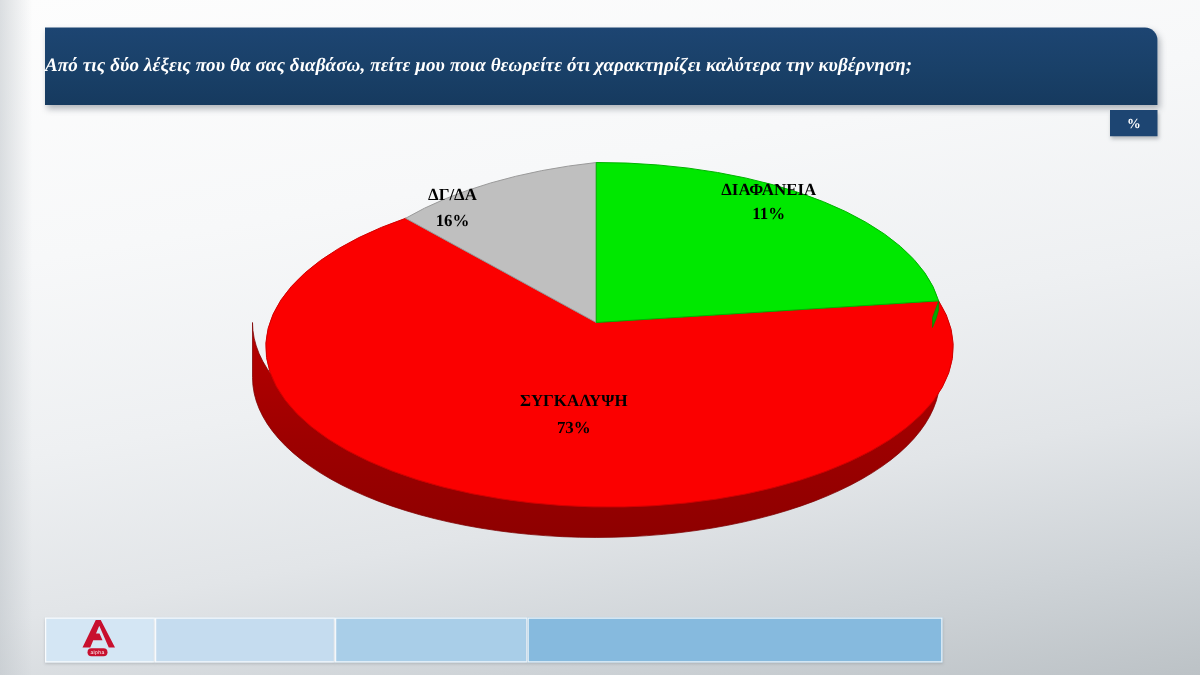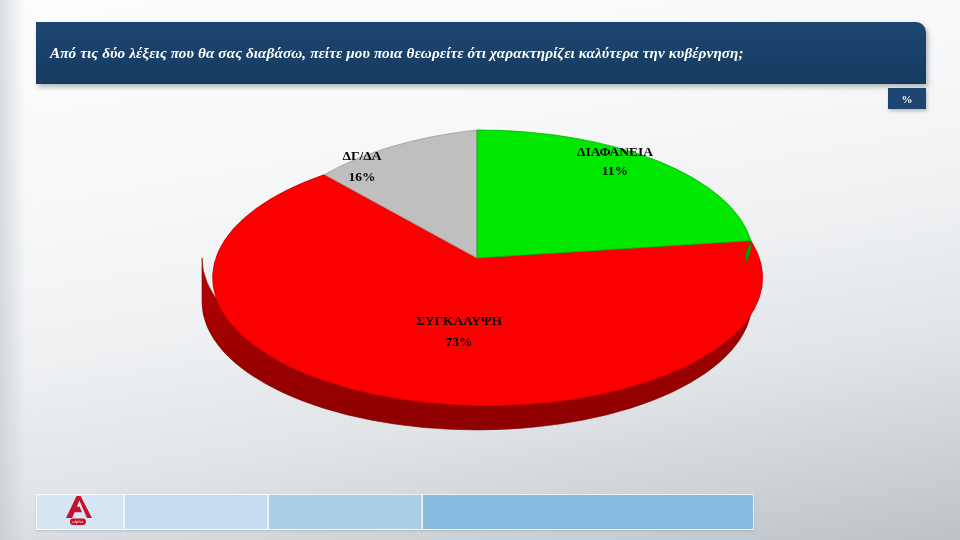--- a/index.html
+++ b/index.html
@@ -48,21 +48,21 @@
     display: flex;
     align-items: center;
   }
   .title-text {
     color: #ffffff;
     font-size: 15.2px;
     font-weight: bold;
     font-style: italic;
     font-family: "Liberation Serif", "DejaVu Serif", serif;
     letter-spacing: .1px;
-    padding-left: 14px;
+    padding-left: 0;
     padding-right: 12px;
     line-height: 1.2;
     white-space: nowrap;
   }
 
   
   .pct-badge {
     position: absolute;
     left: 888px;
     top: 88px;

